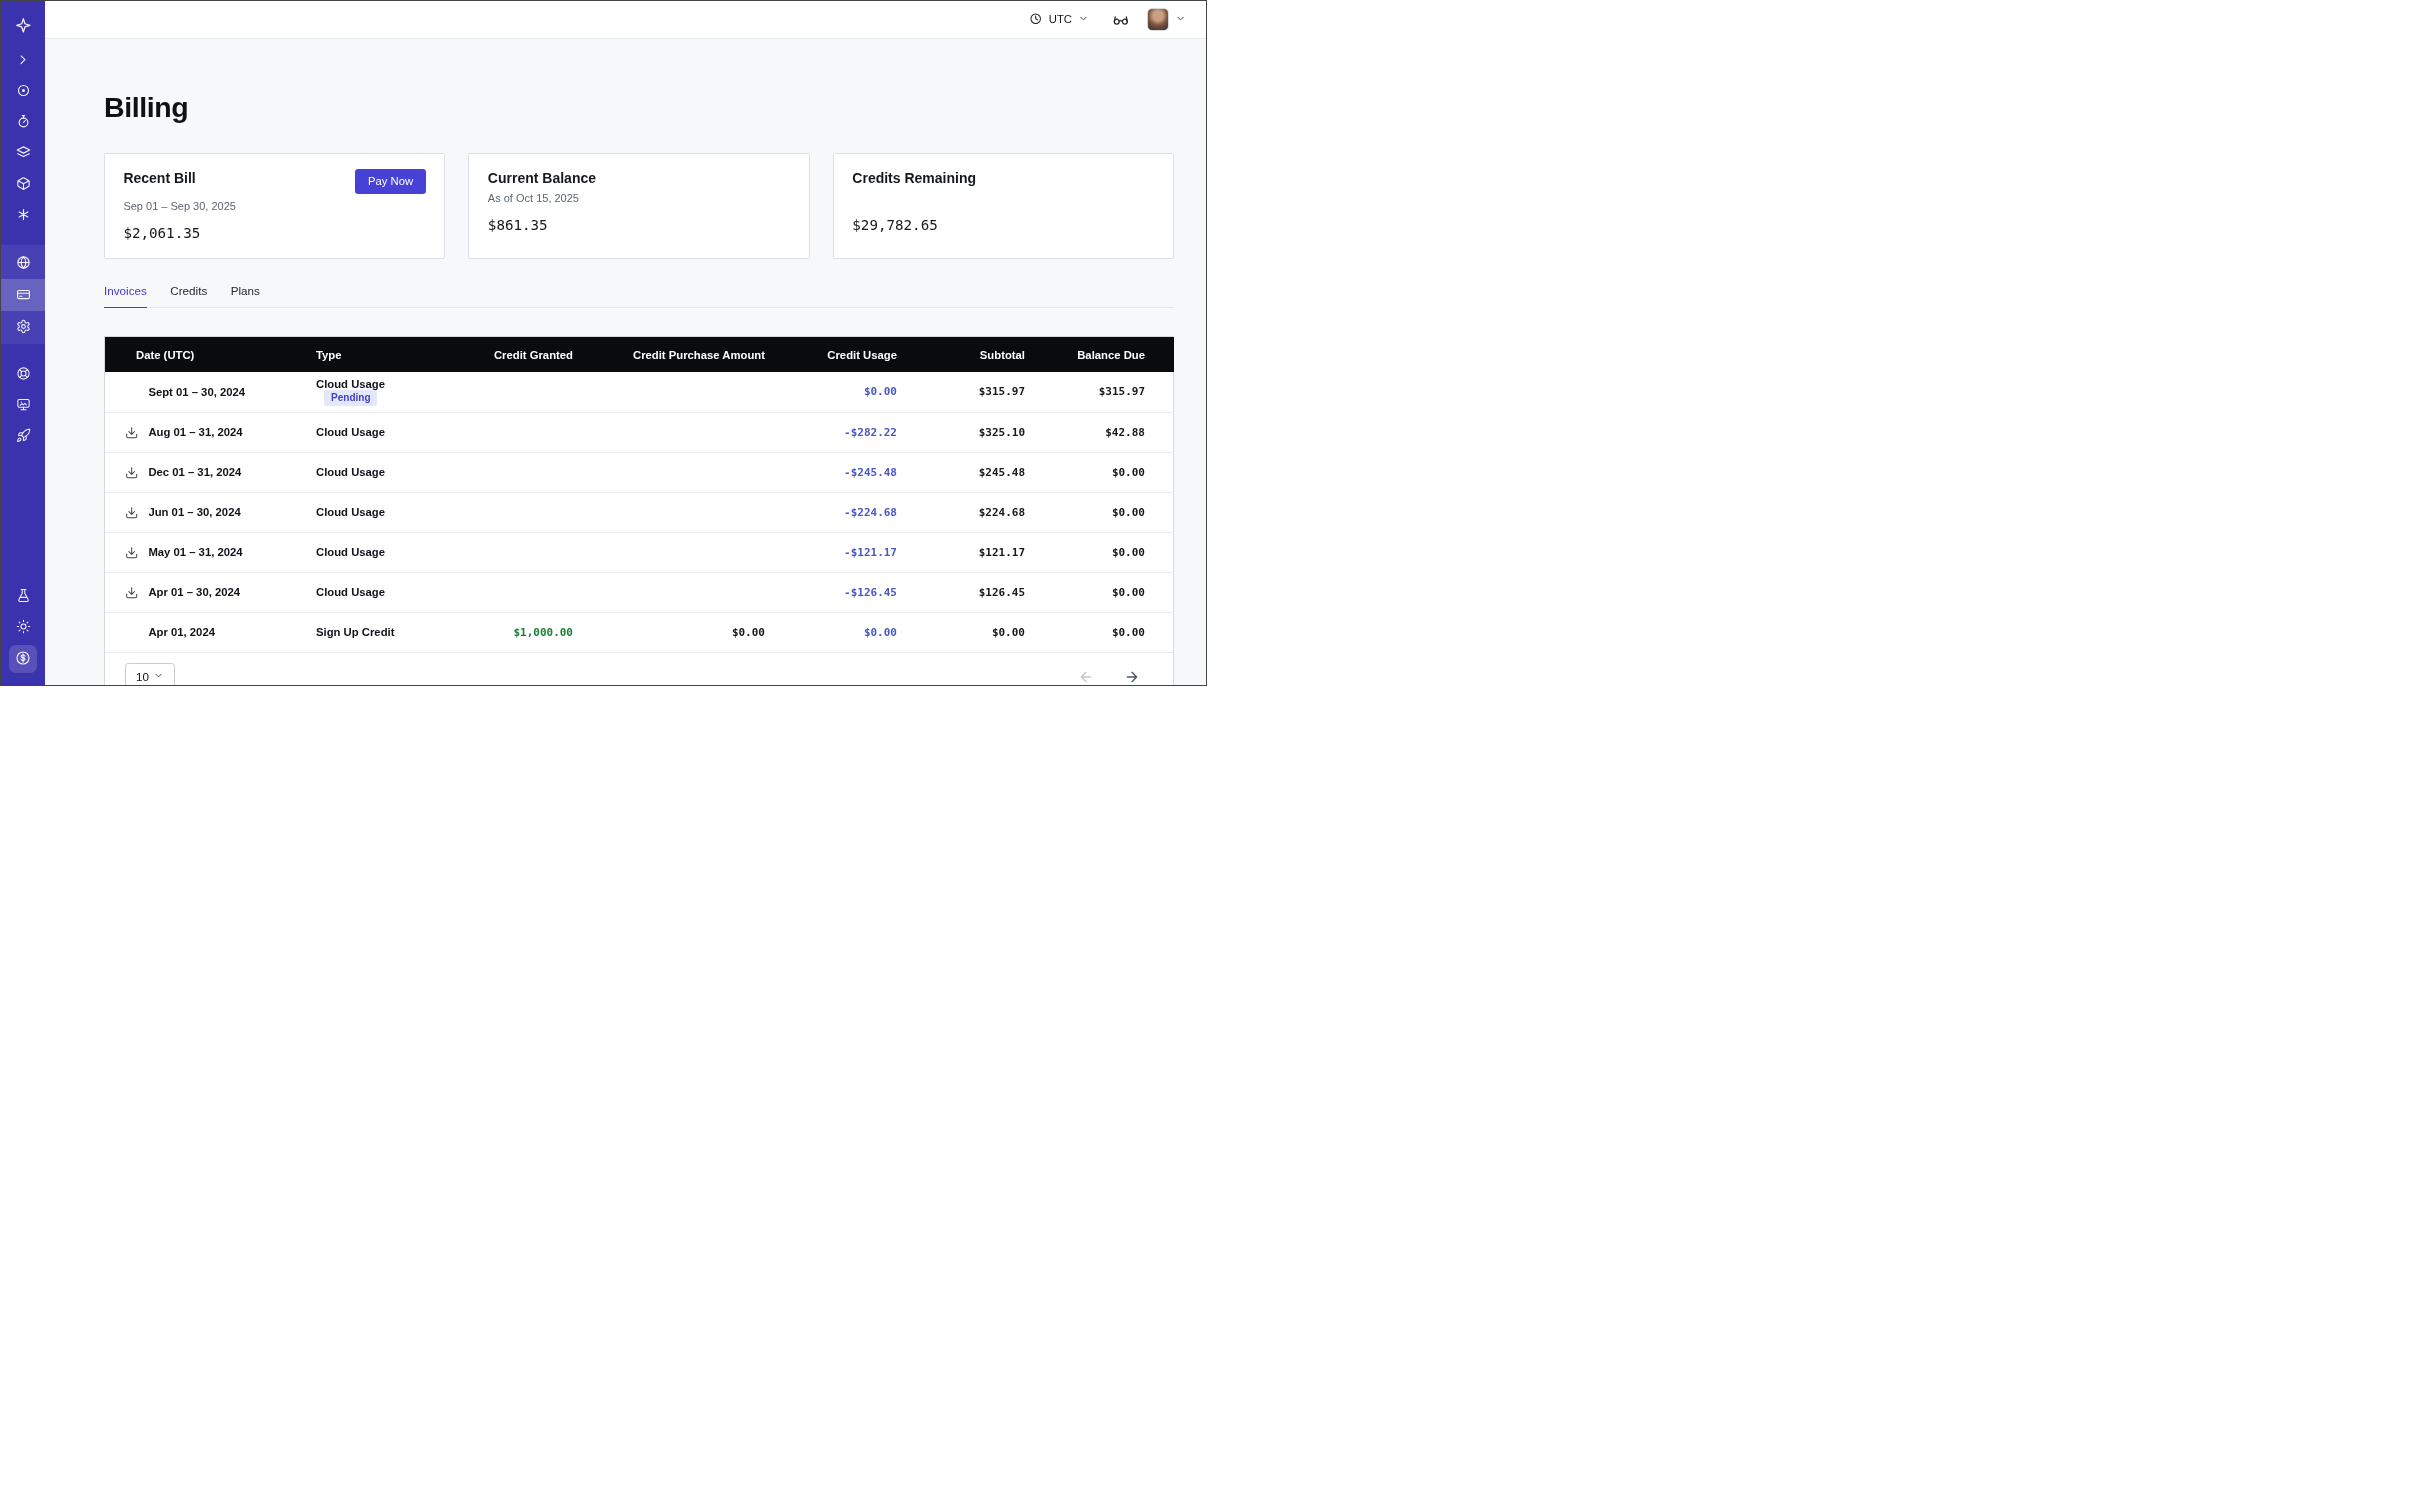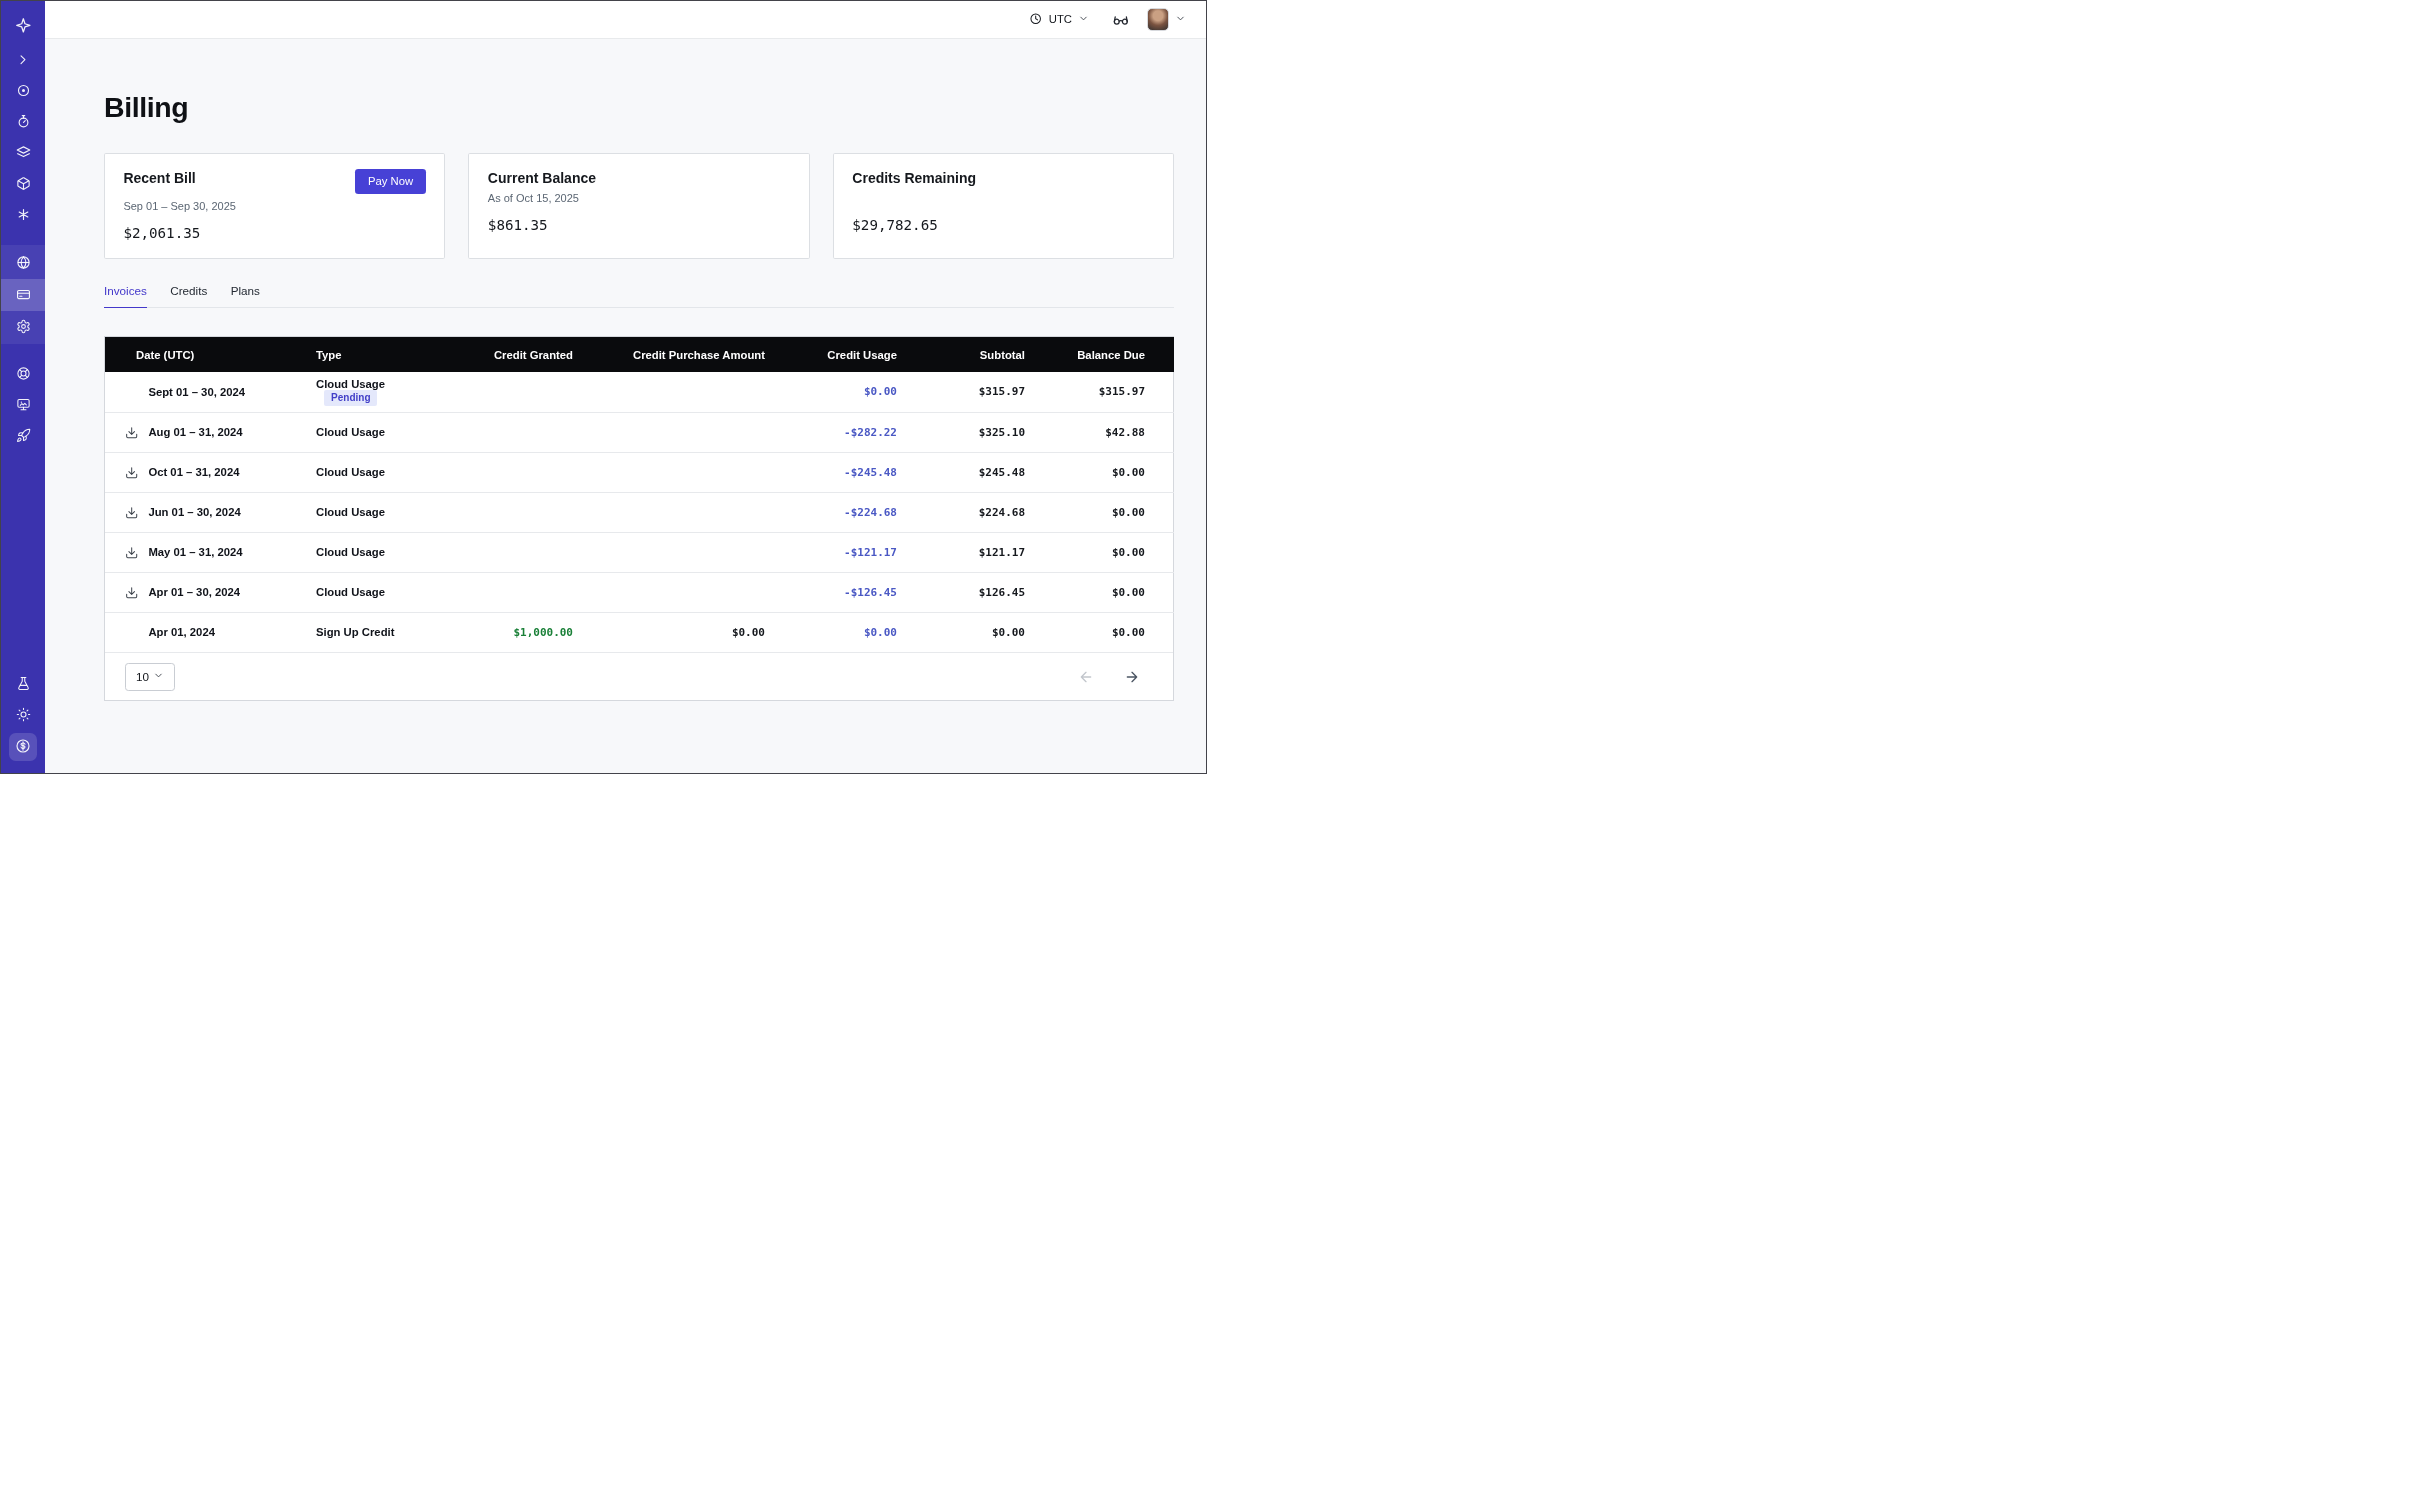--- a/index.html
+++ b/index.html
@@ -1,18 +1,18 @@
 <!DOCTYPE html>
 <html style="font-size:13.4px"><head>
 <meta charset="utf-8">
 <style>
   * { box-sizing: border-box; }
   html,body { margin:0; padding:0; background:#ffffff; font-family:"Liberation Sans", sans-serif; }
   .app {
-    width:1207px; height:774px; display:flex; position:relative;
+    width:1207px; height:686px; display:flex; position:relative;
     background:#f7f8fa; border:1.7px solid #43434a; overflow:hidden;
   }
 
   
   .sidebar {
     width:44px; flex-shrink:0; background:#3b33ae; display:flex; flex-direction:column;
     align-items:stretch; color:rgba(255,255,255,.93);
   }
   .sb-item {
     height:31px; display:flex; align-items:center; justify-content:center; cursor:pointer;
@@ -382,21 +382,21 @@
   </tr>
               <tr class="invoice-row">
     <td class="l c-date">
       <span class="date-cell">
         <span class="dl">
                       <svg width="13.4" height="13.4" viewBox="0 0 24 24" fill="none" stroke="currentColor" stroke-width="1.8" stroke-linecap="round" stroke-linejoin="round">
                         <path d="M21 15v4a2 2 0 0 1-2 2H5a2 2 0 0 1-2-2v-4"></path>
                         <path d="m7 10 5 5 5-5M12 15V3"></path>
                       </svg>
                     </span>
-        <span class="date-text">Oct 01 – 31, 2024</span>
+        <span class="date-text">Dec 01 – 31, 2024</span>
       </span>
     </td>
     <td class="l"><span>Cloud Usage</span></td>
     <td class="r num c-granted"></td>
     <td class="r num c-purchase"></td>
     <td class="r num c-usage">-$245.48</td>
     <td class="r num c-subtotal">$245.48</td>
     <td class="r num c-balance">$0.00</td>
   </tr>
               <tr class="invoice-row">

